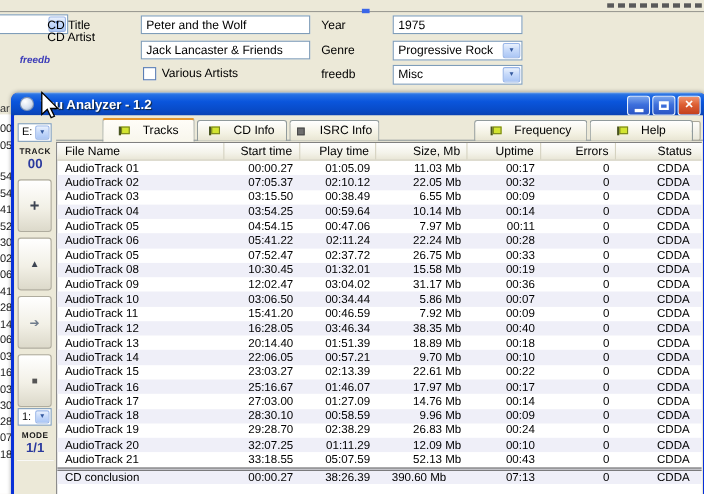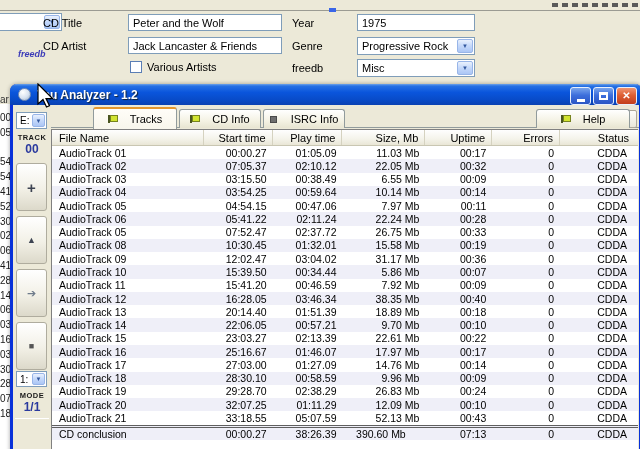--- a/index.html
+++ b/index.html
@@ -100,21 +100,21 @@
 
 <div class="fld combo" style="left:-4px;top:13px;width:66px;height:18px">
   <span class="drop">▼</span>
 </div>
 
 <div class="lbl" style="left:43px;top:17px">CD Title</div>
 <div class="fld" style="left:128px;top:14px;width:154px;height:17px">Peter and the Wolf</div>
 <div class="lbl" style="left:292px;top:17px">Year</div>
 <div class="fld" style="left:357px;top:14px;width:118px;height:17px">1975</div>
 
-<div class="lbl" style="left:43px;top:40px">CD Artist</div>
+<div class="lbl" style="left:43px;top:28px">CD Artist</div>
 <div class="fld" style="left:128px;top:37px;width:154px;height:17px">Jack Lancaster &amp; Friends</div>
 <div class="lbl" style="left:292px;top:40px">Genre</div>
 <div class="fld combo" style="left:357px;top:37px;width:118px;height:18px">
   <span>Progressive Rock</span>
   <span class="drop">▼</span>
 </div>
 
 <div class="freedb-link">freedb</div>
 <span class="checkbox" style="left:130px;top:61px"></span>
 <div class="lbl" style="left:147px;top:61px">Various Artists</div>
@@ -207,20 +207,24 @@
           <span>Tracks</span>
         </div>
         <div class="tab" style="left: 128px; width: 82px;">
           <span class="icon-flag"></span>
           <span>CD Info</span>
         </div>
         <div class="tab" style="left: 212px; width: 82px;">
           <span class="icon-square"></span>
           <span>ISRC Info</span>
         </div>
+        <div class="tab" style="left: 380px; width: 103px;">
+          <span class="icon-flag"></span>
+          <span>Frequency</span>
+        </div>
         <div class="tab" style="left: 485px; width: 94px;">
           <span class="icon-flag"></span>
           <span>Help</span>
         </div>
       </div>
 
     <div class="table">
       <div class="thead" id="thead">
           <div class="th first" style="width: 152px;">File Name</div>
           <div class="th" style="width: 69px;">Start time</div>
@@ -307,21 +311,21 @@
             <div class="td first" style="width: 152px;">AudioTrack 09</div>
             <div class="td" style="width: 69px;">12:02.47</div>
             <div class="td" style="width: 70px;">03:04.02</div>
             <div class="td" style="width: 83px;">31.17 Mb</div>
             <div class="td" style="width: 67px;">00:36</div>
             <div class="td" style="width: 68px;">0</div>
             <div class="td last" style="width: 78px;">CDDA</div>
           </div>
           <div class="tr alt">
             <div class="td first" style="width: 152px;">AudioTrack 10</div>
-            <div class="td" style="width: 69px;">15:39.50</div>
+            <div class="td" style="width: 69px;">03:06.50</div>
             <div class="td" style="width: 70px;">00:34.44</div>
             <div class="td" style="width: 83px;">5.86 Mb</div>
             <div class="td" style="width: 67px;">00:07</div>
             <div class="td" style="width: 68px;">0</div>
             <div class="td last" style="width: 78px;">CDDA</div>
           </div>
           <div class="tr">
             <div class="td first" style="width: 152px;">AudioTrack 11</div>
             <div class="td" style="width: 69px;">15:41.20</div>
             <div class="td" style="width: 70px;">00:46.59</div>

